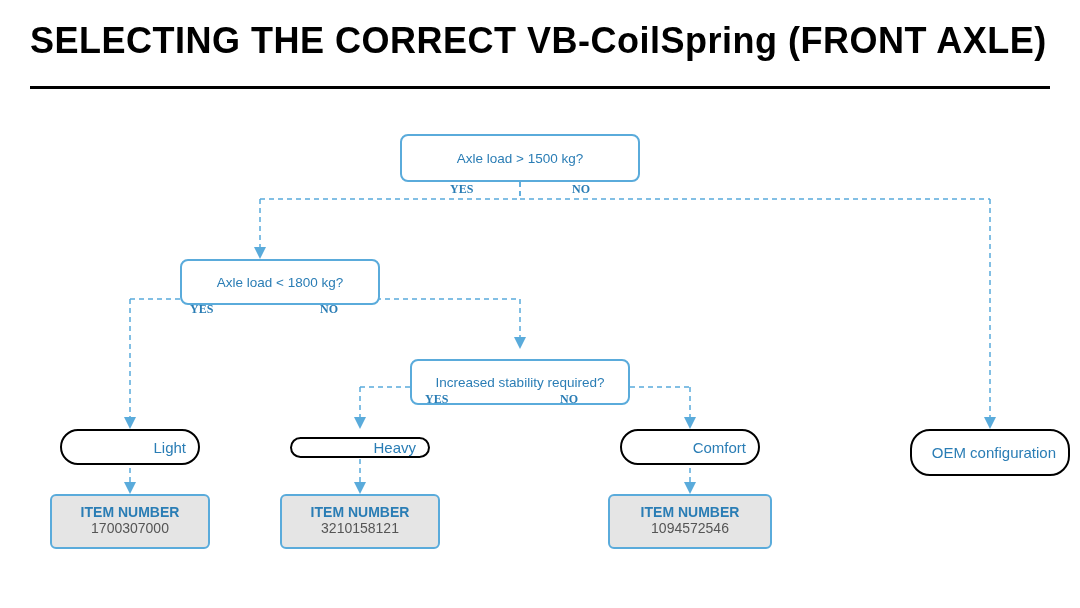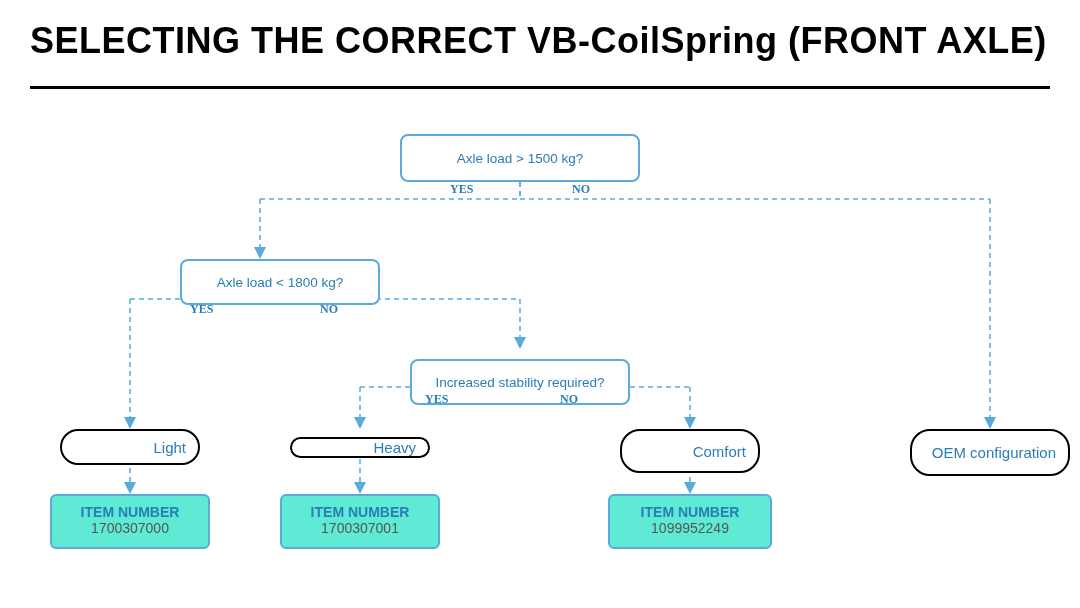--- a/index.html
+++ b/index.html
@@ -62,21 +62,21 @@
       align-items: center;
       justify-content: flex-end;
       padding: 6px 12px;
     }
 
     
     .item-box {
       position: absolute;
       border: 2px solid #5aabdb;
       border-radius: 6px;
-      background: #5eead4;
+      background: #e5e5e5;
       text-align: center;
       padding: 8px 10px;
     }
 
     .item-box .item-label {
       font-weight: 700;
       color: #2a7db5;
       font-size: 14px;
       display: block;
     }
@@ -195,37 +195,37 @@
     </div>
 
     <div class="result-box" style="left:30px; top:310px; width:140px; height:36px;">
       <span>Light</span>
     </div>
 
     <div class="result-box" style="left:260px; top:310px; width:140px; height:21px;margin-top:8px;">
       <span>Heavy</span>
     </div>
 
-    <div class="result-box" style="left:590px; top:310px; width:140px; height:44px;">
+    <div class="result-box" style="left:590px; top:310px; width:140px; height:36px;">
       <span>Comfort</span>
     </div>
 
     <div class="result-box" style="left:880px; top:310px; width:160px; height:47px;">
       <span>OEM configuration</span>
     </div>
 
     <div class="item-box" style="left:20px; top:375px; width:160px; height:55px;">
       <span class="item-label">ITEM NUMBER</span>
       <span class="item-number">1700307000</span>
     </div>
 
     <div class="item-box" style="left:250px; top:375px; width:160px; height:55px;">
       <span class="item-label">ITEM NUMBER</span>
-      <span class="item-number">1700307001</span>
+      <span class="item-number">3210158121</span>
     </div>
 
     <div class="item-box" style="left:578px; top:375px; width:164px; height:55px;">
       <span class="item-label">ITEM NUMBER</span>
-      <span class="item-number">1099952249</span>
+      <span class="item-number">1094572546</span>
     </div>
 
   </div>
 </div>
 
 </body></html>

